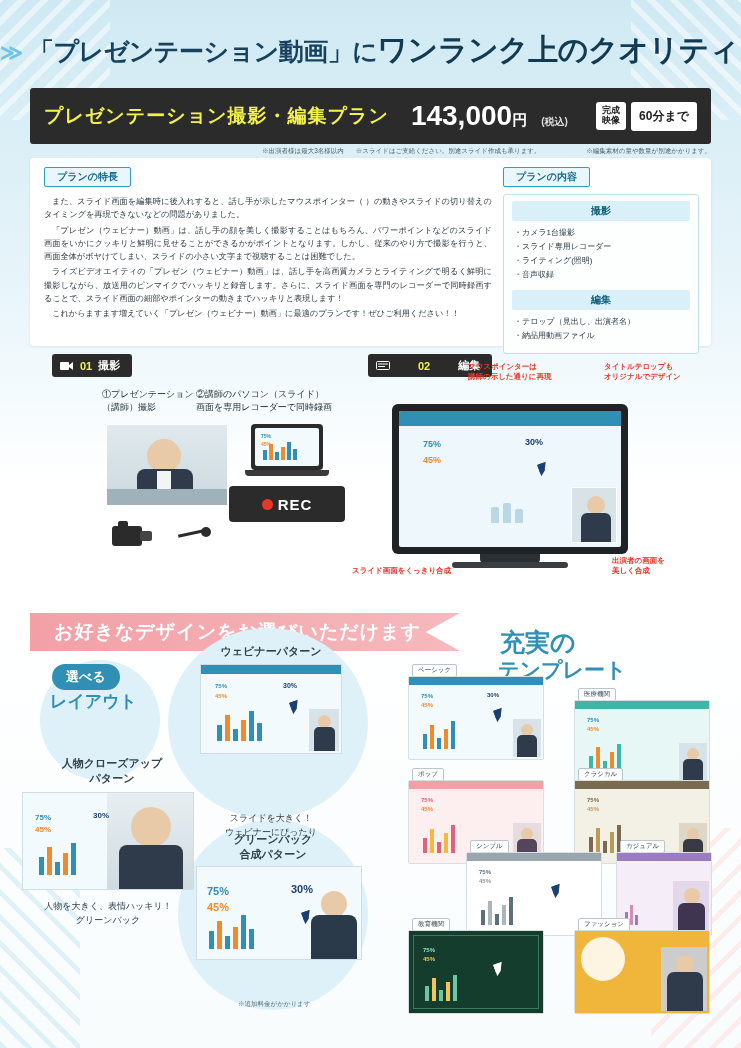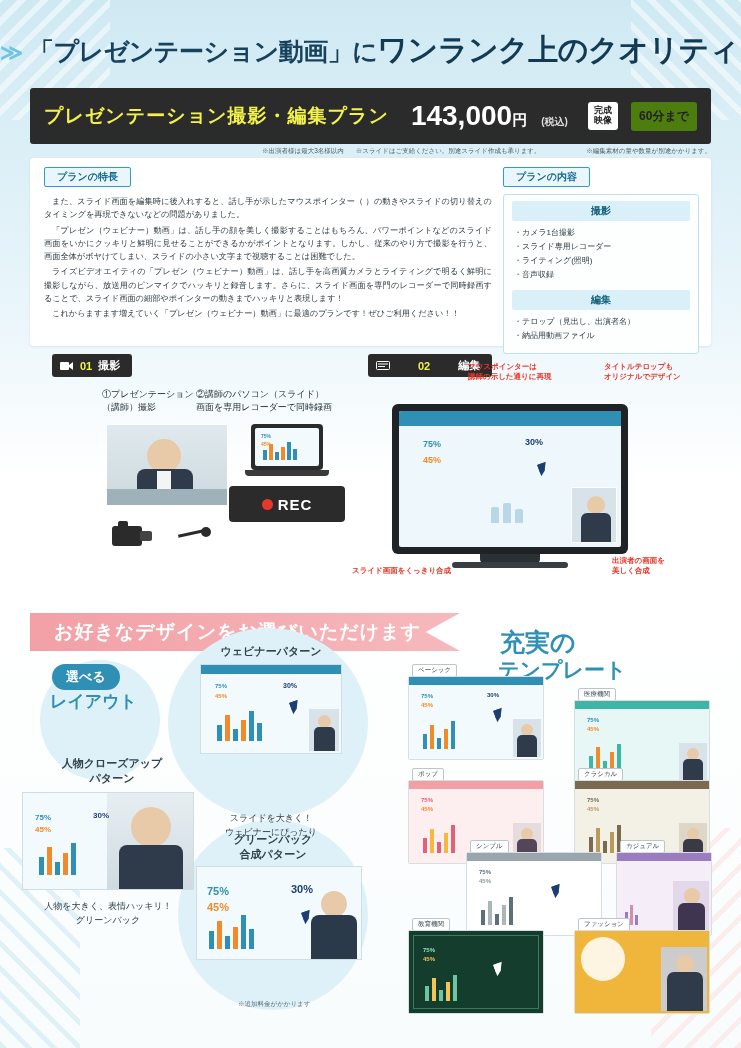--- a/index.html
+++ b/index.html
@@ -46,27 +46,27 @@
     display: flex; align-items: center; padding: 0 14px;
   }
   .planbar .title {
     color: #f2f24a; font-size: 19px; font-weight: bold; letter-spacing: 1px;
   }
   .planbar .price {
     color: #ffffff; font-size: 28px; font-weight: bold; margin-left: 22px;
   }
   .planbar .yen { font-size: 15px; font-weight: bold; }
   .planbar .tax { font-size: 10px; color: #dcdcdc; margin-left: 14px; }
-  .badges { margin-left: auto; display: flex; gap: 13px; align-items: center; }
+  .badges { margin-left: auto; display: flex; gap: 5px; align-items: center; }
   .badge-dark {
     background: #ffffff; color: #222; border-radius: 3px; font-size: 9px;
     line-height: 1.1; padding: 4px 6px; text-align: center; font-weight: bold;
   }
   .badge-yellow {
-    background: #4d7c0f; color: #222; border-radius: 3px; font-size: 12px;
+    background: #ffffff; color: #222; border-radius: 3px; font-size: 12px;
     padding: 6px 8px; font-weight: bold;
   }
   .notes {
     position: absolute; right: 30px; top: 147px; font-size: 6.5px; color: #4a5a63;
     display: flex; gap: 10px;
   }
   .notes-left {
     position: absolute; left: 262px; top: 147px; font-size: 6.5px; color: #4a5a63;
     display: flex; gap: 12px;
   }

